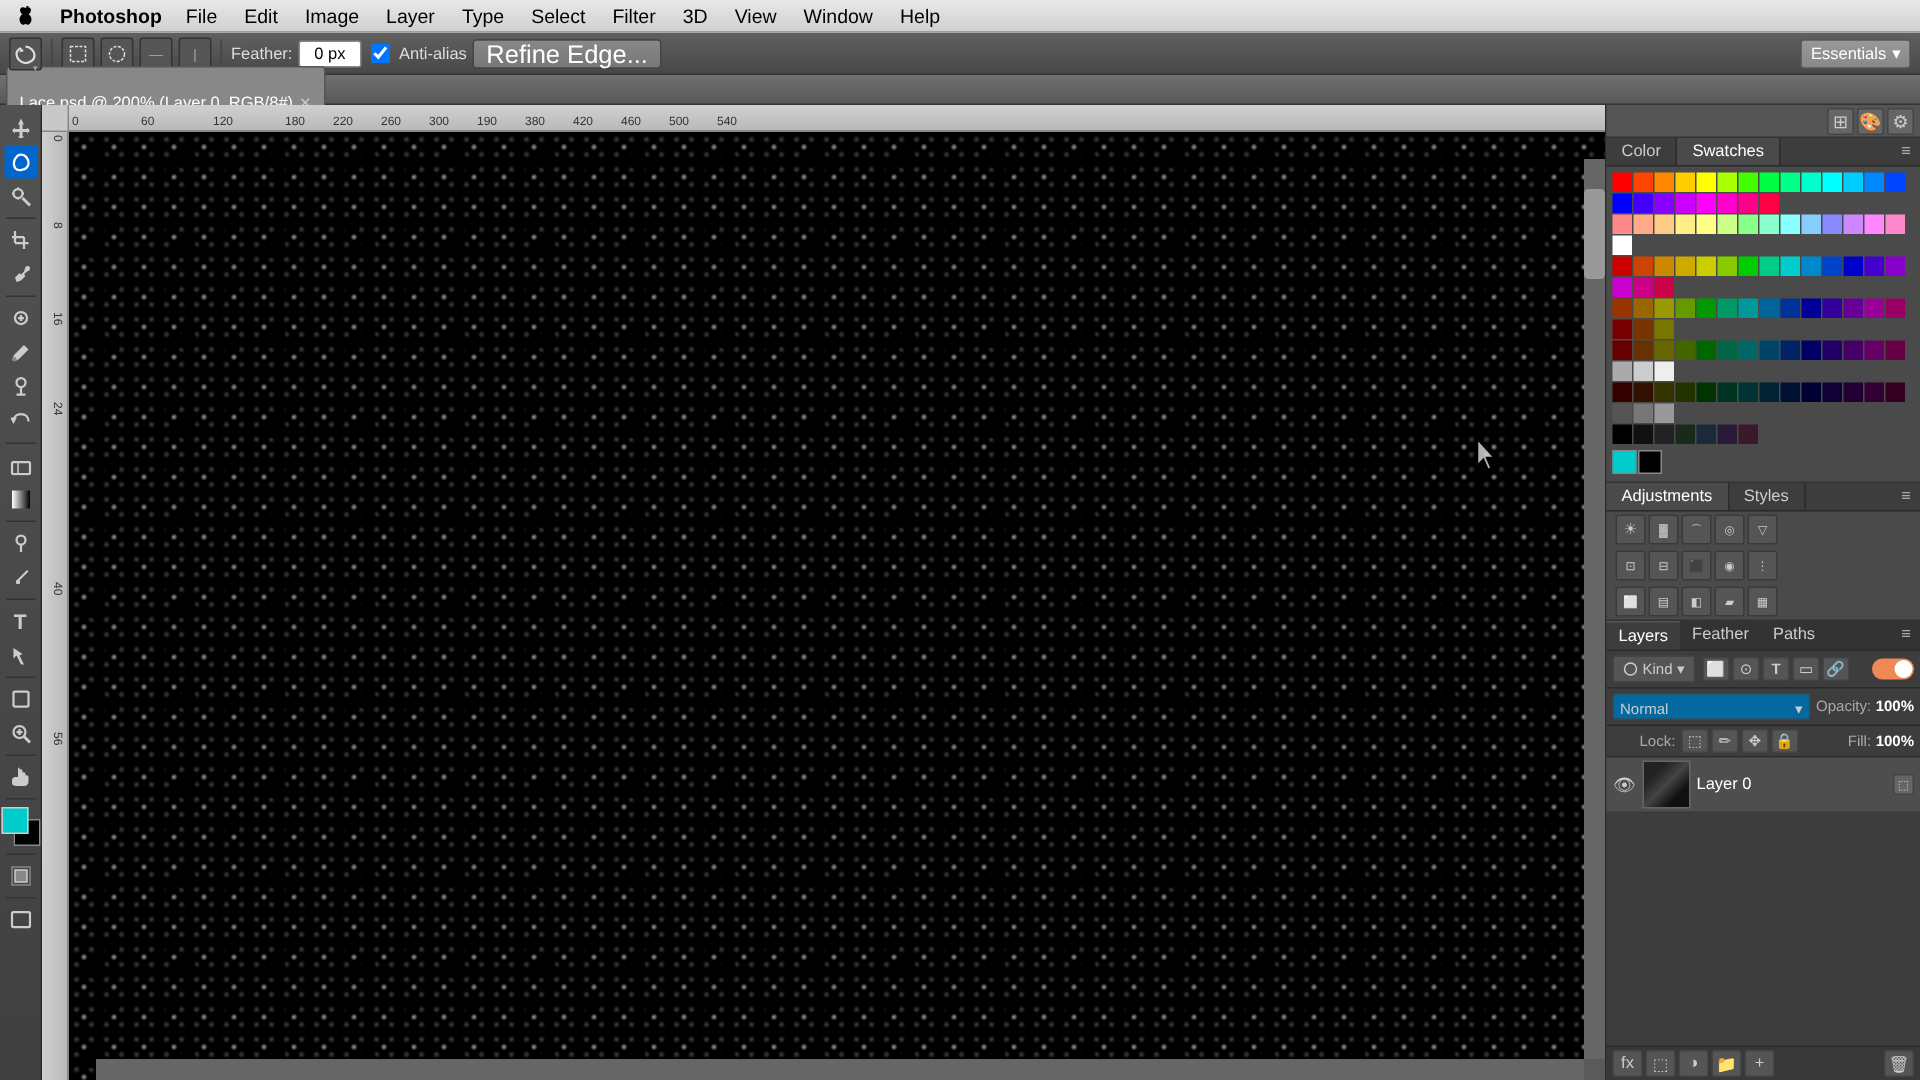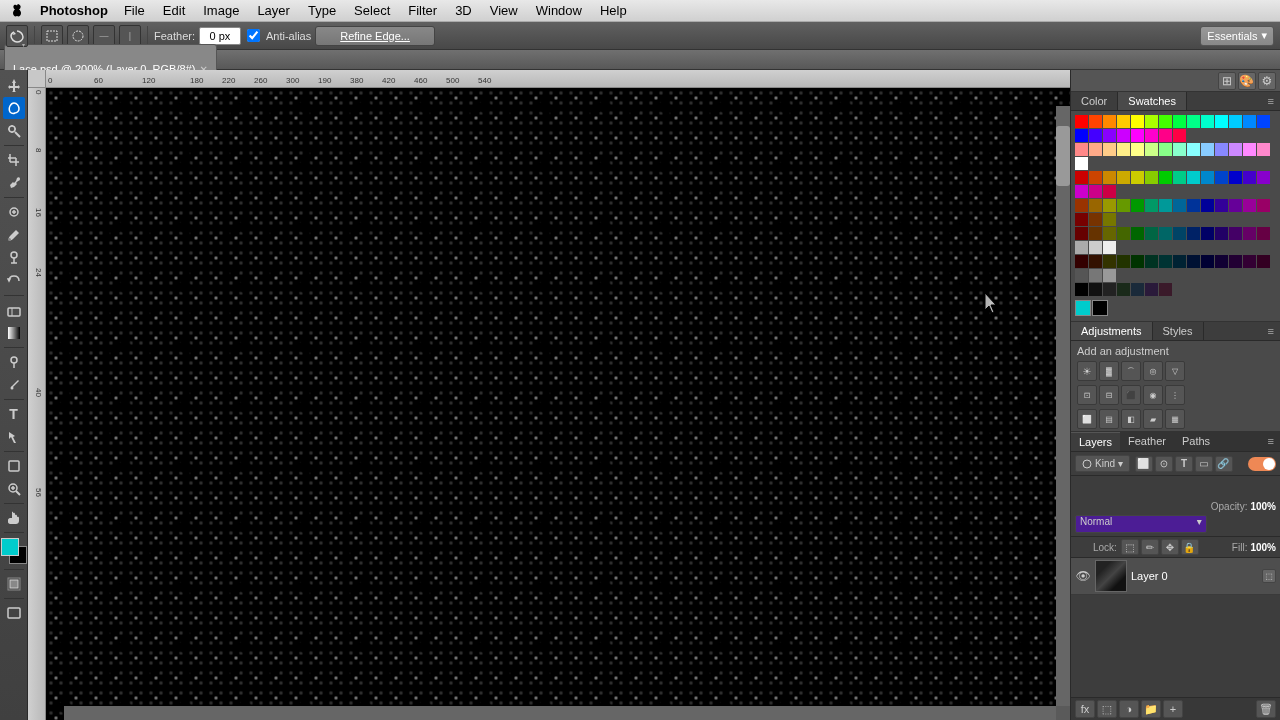--- a/index.html
+++ b/index.html
@@ -134,21 +134,21 @@
     .layers-tab-arrow { margin-left: auto; padding: 3px 6px; color: #aaa; }
 
     .layers-filter-row { display: flex; align-items: center; padding: 3px 4px; gap: 3px; border-bottom: 1px solid #2a2a2a; }
     .filter-kind-btn { padding: 2px 6px; background: #555; border: 1px solid #444; border-radius: 2px; color: #ccc; font-size: 10px; display: flex; align-items: center; gap: 3px; cursor: pointer; }
     .filter-icons { display: flex; gap: 2px; margin-left: 2px; }
     .filter-icon { width: 18px; height: 16px; background: #555; border: 1px solid #444; border-radius: 2px; color: #ccc; font-size: 10px; display: flex; align-items: center; justify-content: center; cursor: pointer; }
     .filter-toggle { margin-left: auto; width: 28px; height: 14px; background: #e85; border-radius: 7px; position: relative; cursor: pointer; }
     .filter-toggle-knob { width: 12px; height: 12px; background: #fff; border-radius: 50%; position: absolute; right: 1px; top: 1px; }
 
     .layers-blend-row { display: flex; align-items: center; padding: 3px 4px; gap: 4px; border-bottom: 1px solid #2a2a2a; }
-    .blend-select { flex: 1; height: 18px; background: #4c1d95; border: 1px solid #444; border-radius: 2px; color: #ccc; font-size: 10px; padding: 0 4px; display: flex; align-items: flex-start; justify-content: space-between; cursor: pointer; margin-top: 36px; }
+    .blend-select { flex: 1; height: 18px; background: #0369a1; border: 1px solid #444; border-radius: 2px; color: #ccc; font-size: 10px; padding: 0 4px; display: flex; align-items: flex-end; justify-content: space-between; cursor: pointer; }
     .opacity-row { display: flex; align-items: center; gap: 3px; }
     .opacity-label { color: #aaa; font-size: 10px; }
     .opacity-val { color: #fff; font-size: 10px; font-weight: bold; }
 
     .layers-lock-row { display: flex; align-items: center; padding: 2px 4px; gap: 4px; border-bottom: 1px solid #2a2a2a; }
     .lock-label { color: #aaa; font-size: 10px; padding-left: 18px; }
     .lock-icons { display: flex; gap: 2px; }
     .lock-icon { width: 18px; height: 16px; background: #555; border: 1px solid #444; border-radius: 2px; color: #ccc; font-size: 10px; display: flex; align-items: center; justify-content: center; cursor: pointer; }
     .fill-row { display: flex; align-items: center; gap: 3px; margin-left: auto; }
     .fill-label { color: #aaa; font-size: 10px; }
@@ -234,21 +234,21 @@
         <ellipse cx="6" cy="6" rx="5" ry="5"></ellipse>
       </svg>
   </div>
   <div class="tool-btn" style="font-size:9px;color:#aaa;">—</div>
   <div class="tool-btn" style="font-size:9px;color:#aaa;">|</div>
   <div class="toolbar-sep"></div>
   <span class="toolbar-label">Feather:</span>
   <input class="toolbar-input" type="text" value="0 px" style="">
   <input class="toolbar-checkbox" type="checkbox" checked="" style="">
   <span class="toolbar-label">Anti-alias</span>
-  <button class="toolbar-btn-text" style="color:#fff;background:linear-gradient(to bottom,#888,#777);border:1px solid #444;border-radius:3px;font-size:11px;padding:0 24px;height:20px;cursor:pointer;text-decoration:underline;">Refine Edge...</button>
+  <button class="toolbar-btn-text" style="color:#fff;background:linear-gradient(to bottom,#888,#777);border:1px solid #444;border-radius:3px;font-size:17px;padding:0 8px;height:20px;cursor:pointer;">Refine Edge...</button>
   <div class="workspace-selector">
     <span>Essentials</span>
     <span>▾</span>
   </div>
 </div>
 
 <div id="doc-tab">
   <div class="doc-tab-item">
     <span style="color:#fff;font-size:11px;">Lace.psd @ 200% (Layer 0, RGB/8#)</span>
     <span class="doc-tab-close">✕</span>
@@ -614,21 +614,20 @@
         </div>
       </div>
     </div>
 
     <div id="adj-styles-panel">
       <div class="panel-tabs">
         <div class="panel-tab active">Adjustments</div>
         <div class="panel-tab">Styles</div>
         <div class="panel-tab-arrow">≡</div>
       </div>
-      <div class="adj-title">Add an adjustment</div>
       <div class="adj-icons-row">
         <div class="adj-icon" title="Brightness/Contrast">☀</div>
         <div class="adj-icon" title="Levels" style="font-size:8px;">▓</div>
         <div class="adj-icon" title="Curves" style="font-size:8px;">⌒</div>
         <div class="adj-icon" title="Exposure" style="font-size:8px;">◎</div>
         <div class="adj-icon" title="Vibrance" style="font-size:8px;">▽</div>
       </div>
       <div class="adj-icons-row">
         <div class="adj-icon" title="Hue/Saturation" style="font-size:8px;">⊡</div>
         <div class="adj-icon" title="Color Balance" style="font-size:8px;">⊟</div>

